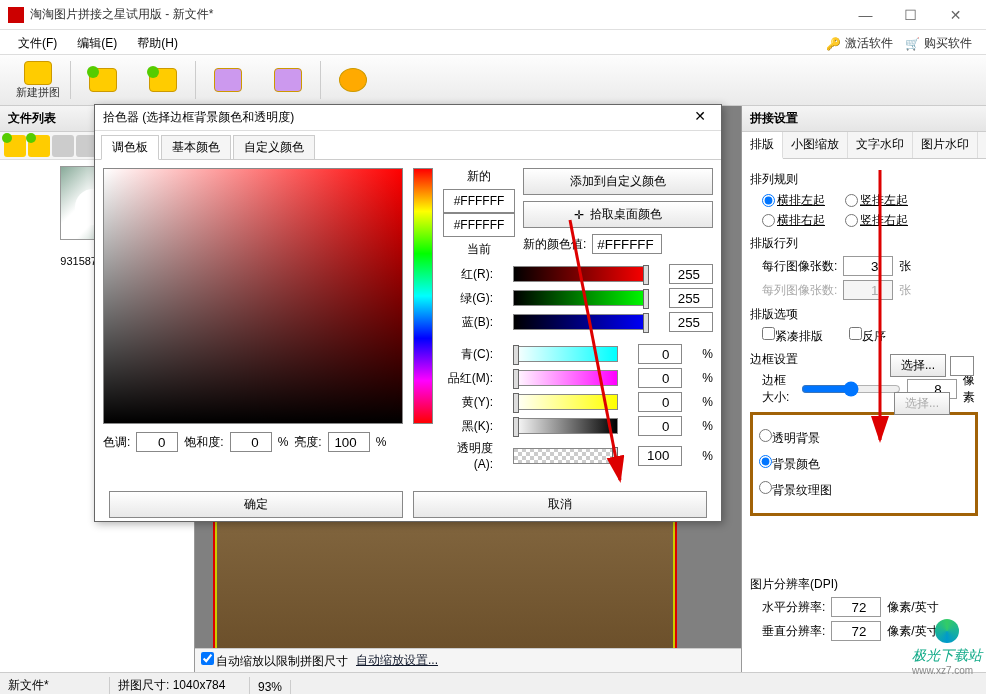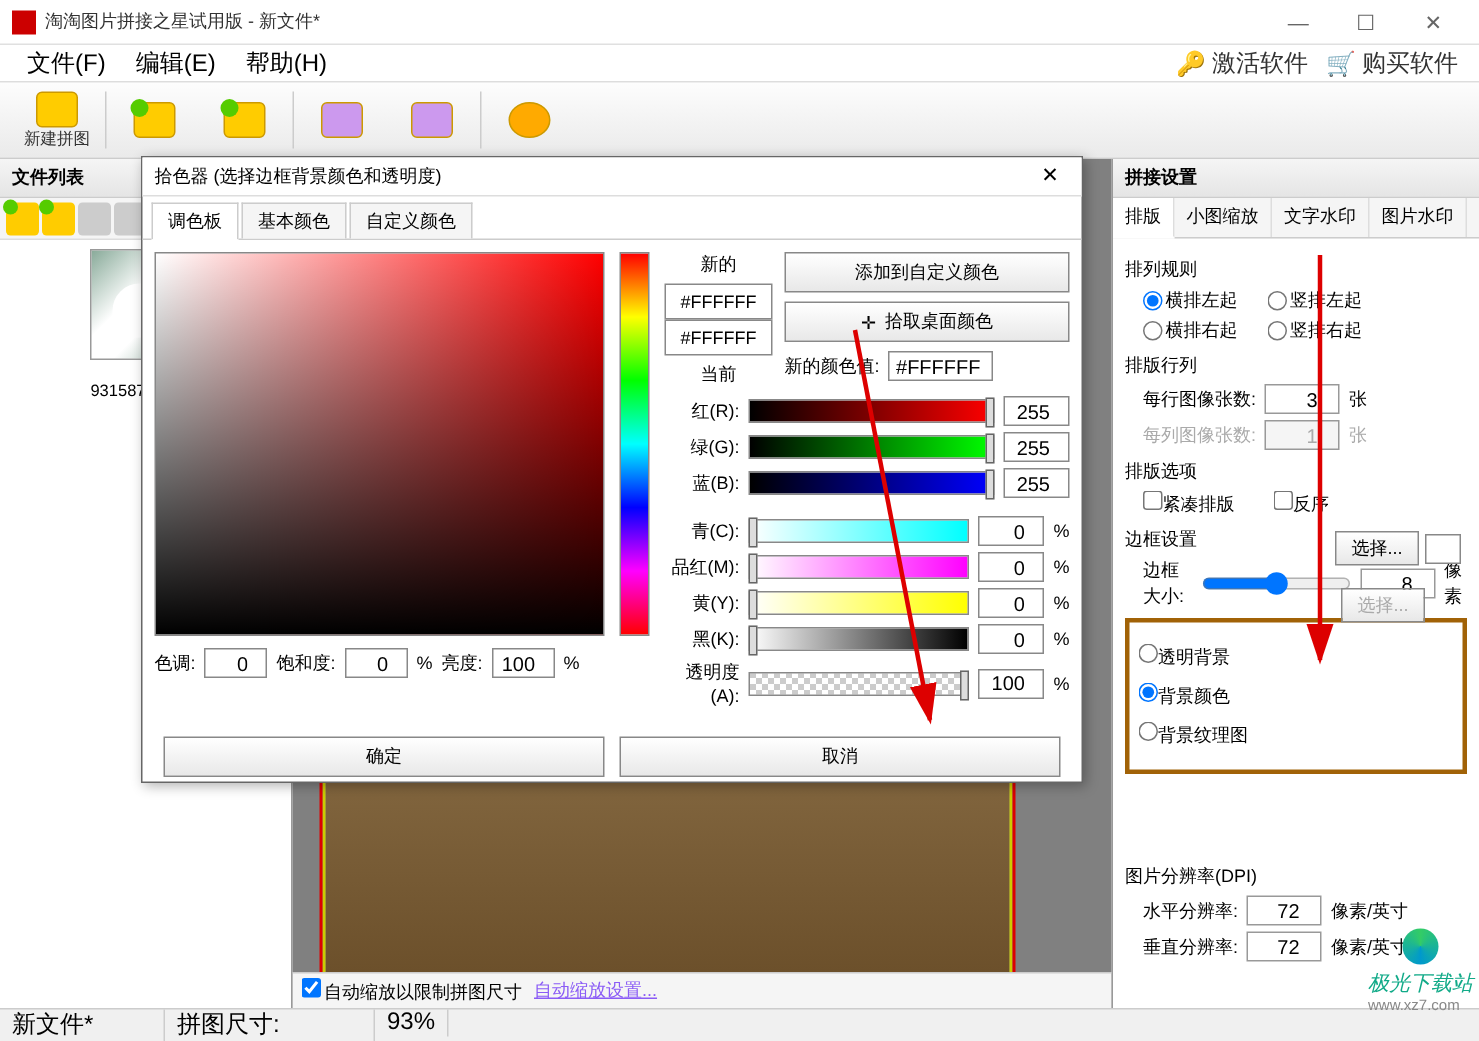--- a/index.html
+++ b/index.html
@@ -3,21 +3,21 @@
 <meta charset="utf-8">
 <style>
 * { box-sizing: border-box; margin: 0; padding: 0; font-family: "Microsoft YaHei", sans-serif; }
 body { background: #fff; width: 986px; height: 694px; overflow: hidden; position: relative; }
 
 .titlebar { height: 30px; display: flex; align-items: center; padding: 0 8px; border-bottom: 1px solid #e0e0e0; }
 .titlebar .app-icon { width: 16px; height: 16px; background: #c00; margin-right: 6px; }
 .titlebar .title { font-size: 12px; color: #333; flex: 1; }
 .titlebar .win-btn { width: 45px; height: 28px; display: flex; align-items: center; justify-content: center; color: #666; font-size: 14px; cursor: pointer; }
 
-.menubar { height: 24px; display: flex; align-items: flex-start; padding: 0 8px; font-size: 16px; }
+.menubar { height: 24px; display: flex; align-items: flex-end; padding: 0 8px; font-size: 12px; }
 .menubar .menu-item { padding: 2px 10px; cursor: pointer; }
 .menubar .spacer { flex: 1; }
 .menubar .link { color: #333; padding: 2px 6px; display: flex; align-items: center; gap: 4px; cursor: pointer; }
 .menubar .key-icon { color: #d00; }
 .menubar .cart-icon { color: #d00; }
 
 .toolbar { height: 52px; background: linear-gradient(#fdfdfd, #eaeaea); border-top: 1px solid #ddd; border-bottom: 1px solid #ccc; display: flex; padding: 2px 8px; gap: 0; }
 .tool-btn { width: 60px; display: flex; flex-direction: column; align-items: center; justify-content: center; font-size: 11px; color: #333; cursor: pointer; border: 1px solid transparent; border-radius: 3px; }
 .tool-icon { width: 28px; height: 24px; background: #fc0; border-radius: 4px; border: 1px solid #c90; position: relative; }
 .tool-icon.green::after { content: ""; position: absolute; width: 12px; height: 12px; background: #5c0; border-radius: 50%; top: -3px; left: -3px; }
@@ -41,33 +41,33 @@
 .auto-scale-bar { position: absolute; bottom: 0; left: 0; right: 0; height: 24px; background: #f5f5f5; display: flex; align-items: center; padding: 0 6px; gap: 8px; font-size: 12px; border-top: 1px solid #ccc; }
 .auto-scale-bar input[type=checkbox] { margin-right: 2px; }
 
 .right-panel { width: 245px; border-left: 1px solid #999; display: flex; flex-direction: column; font-size: 12px; }
 .tabs { display: flex; border-bottom: 1px solid #ccc; background: #f5f5f5; }
 .tab { padding: 4px 8px; cursor: pointer; border-right: 1px solid #ddd; }
 .tab.active { background: #fff; border-bottom: 2px solid #fff; margin-bottom: -1px; }
 .settings-body { padding: 6px 8px; overflow: auto; flex: 1; }
 .group-title { font-size: 12px; margin: 6px 0 4px; }
 .radio-row { display: flex; gap: 20px; margin: 3px 0 3px 12px; align-items: center; }
-.radio-row label { display: flex; align-items: center; gap: 2px; cursor: pointer; }
+.radio-row label { display: flex; align-items: center; gap: 2px; cursor: pointer; text-decoration: underline; }
 .field-row { display: flex; align-items: center; gap: 6px; margin: 4px 0 4px 12px; }
 .field-row.disabled { color: #aaa; }
 .num-input { width: 50px; height: 20px; border: 1px solid #999; text-align: right; padding-right: 14px; position: relative; background:#fff; }
 .num-input.disabled { background: #f5f5f5; color:#aaa; }
 .border-slider { width: 100px; }
 .bg-group { border: 3px solid #a16207; padding: 6px; margin-top: 6px; position: relative; }
 .bg-radio { display: flex; align-items: center; gap: 4px; margin: 8px 0; }
 .select-btn { padding: 2px 10px; border: 1px solid #888; background: linear-gradient(#fff,#e8e8e8); cursor: pointer; font-size: 12px; }
 .select-btn.disabled { color: #aaa; }
 .color-swatch { width: 24px; height: 20px; border: 1px solid #888; background: #fff; display: inline-block; }
 
-.statusbar { height: 22px; background: #f0f0f0; border-top: 1px solid #ccc; display: flex; align-items: flex-start; font-size: 16px; }
+.statusbar { height: 22px; background: #f0f0f0; border-top: 1px solid #ccc; display: flex; align-items: flex-end; font-size: 12px; }
 .status-cell { padding: 0 8px; border-right: 1px solid #ccc; }
 
 
 .dialog { position: absolute; left: 94px; top: 104px; width: 628px; height: 418px; background: #fff; border: 1px solid #666; box-shadow: 2px 2px 8px rgba(0,0,0,0.3); z-index: 100; font-size: 12px; }
 .dialog-title { height: 26px; background: #fff; display: flex; align-items: center; padding: 0 8px; border-bottom: 1px solid #ddd; }
 .dialog-title span { flex: 1; }
 .dialog-close { width: 26px; height: 20px; text-align: center; cursor: pointer; font-size: 14px; }
 .dialog-tabs { display: flex; padding: 4px 6px 0; border-bottom: 1px solid #ccc; }
 .dialog-tab { padding: 3px 10px; border: 1px solid #ccc; border-bottom: none; margin-right: 2px; cursor: pointer; background: #f5f5f5; }
 .dialog-tab.active { background: #fff; border-bottom: 1px solid #fff; margin-bottom: -1px; }
@@ -79,21 +79,21 @@
 .hsv-input { width: 42px; height: 20px; border: 1px solid #888; text-align: right; padding-right: 12px; background:#fff; }
 .hue-strip { width: 20px; height: 256px; background: linear-gradient(to bottom, #f00, #ff0, #0f0, #0ff, #00f, #f0f, #f00); border: 1px solid #888; margin-top: 0; }
 .right-col { flex: 1; }
 .new-label { text-align: center; margin-bottom: 4px; }
 .hex-box { border: 1px solid #888; text-align: center; padding: 4px 0; font-size: 12px; }
 .cur-label { text-align: center; margin-top: 4px; }
 .dlg-btn { flex: 1; padding: 4px; border: 1px solid #888; background: linear-gradient(#fff,#e8e8e8); cursor: pointer; text-align: center; font-size: 12px; }
 .pick-btn { display:flex; align-items:center; justify-content:center; gap:6px; }
 .hex-input-row { display: flex; align-items: center; gap: 6px; margin: 6px 0; }
 .hex-input { width: 70px; height: 20px; border: 1px solid #888; padding: 0 4px; background:#fff; }
-.rgb-row { display: flex; align-items: center; gap: 6px; margin: 4px 0; }
+.rgb-row { display: flex; align-items: center; gap: 20px; margin: 4px 0; }
 .rgb-row .lbl { width: 50px; text-align: right; }
 .grad-bar { flex: 1; height: 16px; border: 1px solid #888; position: relative; }
 .grad-bar .handle { position: absolute; right: -1px; top: -2px; width: 6px; height: 20px; background: #ddd; border: 1px solid #666; }
 .rgb-input { width: 44px; height: 20px; border: 1px solid #888; text-align: right; padding-right: 12px; background:#fff; }
 .dlg-footer { display: flex; justify-content: flex-end; gap: 10px; padding: 8px 14px; }
 
 .red-arrow { position: absolute; pointer-events: none; z-index: 200; }
 .watermark { position: absolute; right: 4px; bottom: 18px; font-size: 14px; color: #1a8; font-style: italic; display:flex; align-items:center; gap:4px;flex-direction:column; }
 .watermark .logo { width:24px; height:24px; background: conic-gradient(#3c6,#09c,#3c6); border-radius:50%; }
 .watermark .sub { font-size:10px; color:#888; font-style:normal; }
@@ -165,21 +165,21 @@
         <div class="thumb-label">1</div>
         <div class="thumb-label">931587da4a7b</div>
       </div>
     </div>
   </div>
 
   <div class="center">
     <div class="canvas-area"></div>
     <div class="auto-scale-bar">
       <label><input type="checkbox" checked="" style=""><span>自动缩放以限制拼图尺寸</span></label>
-      <a href="#" style="color:#8b5cf6">自动缩放设置...</a>
+      <a href="#" style="color:#0f172a">自动缩放设置...</a>
     </div>
   </div>
 
   <div class="right-panel">
     <div class="panel-header">拼接设置</div>
     <div class="tabs">
       <div class="tab active">排版</div>
       <div class="tab">小图缩放</div>
       <div class="tab">文字水印</div>
       <div class="tab">图片水印</div>

